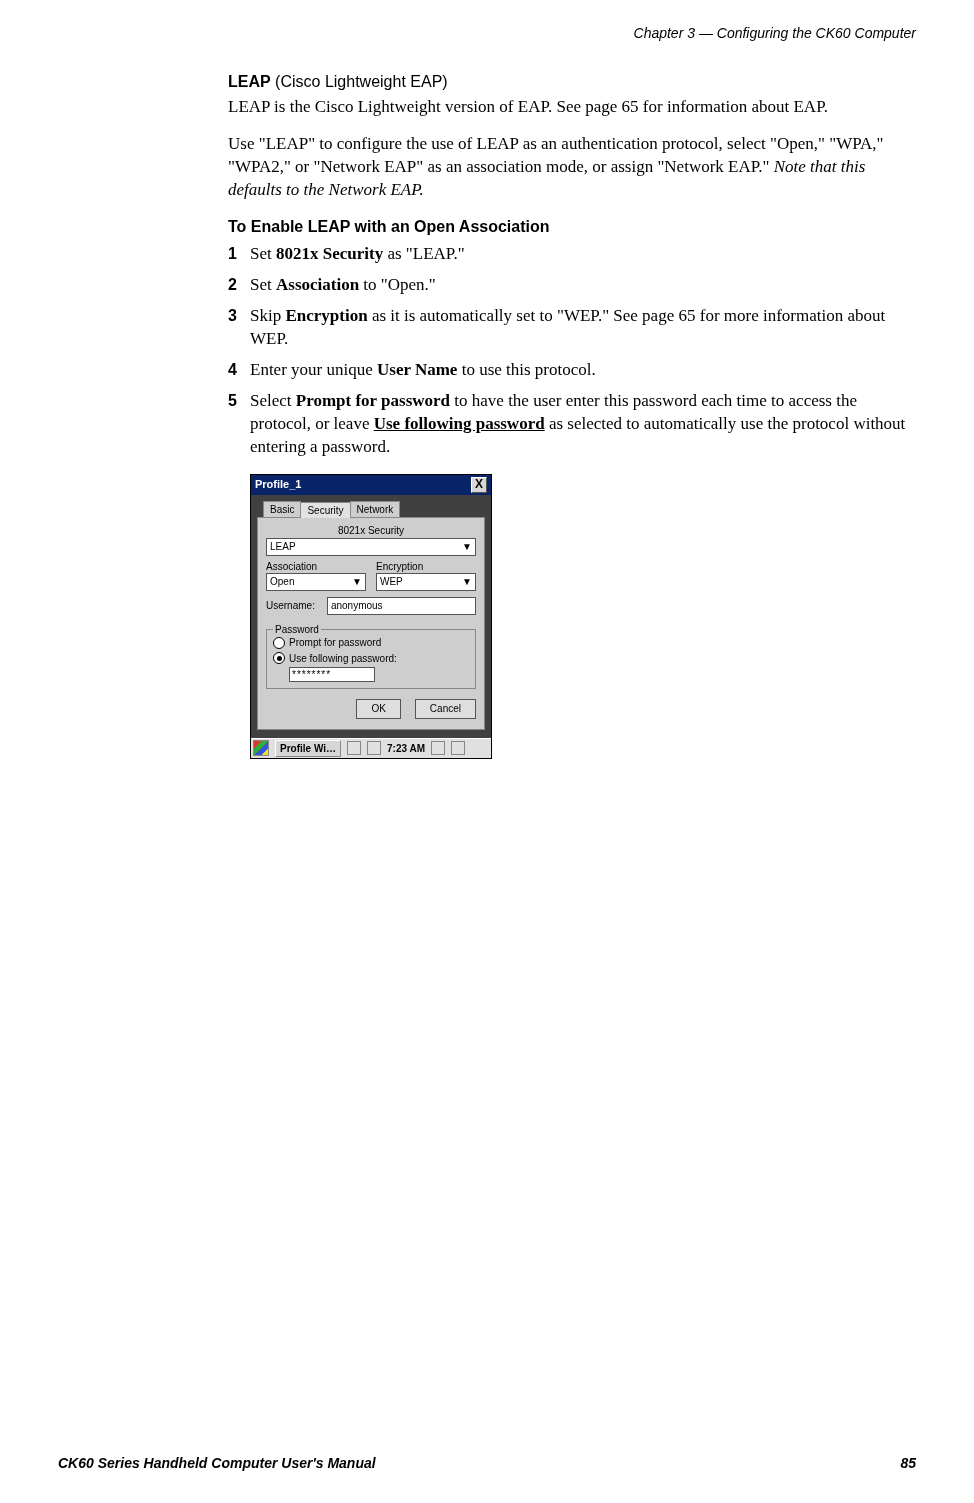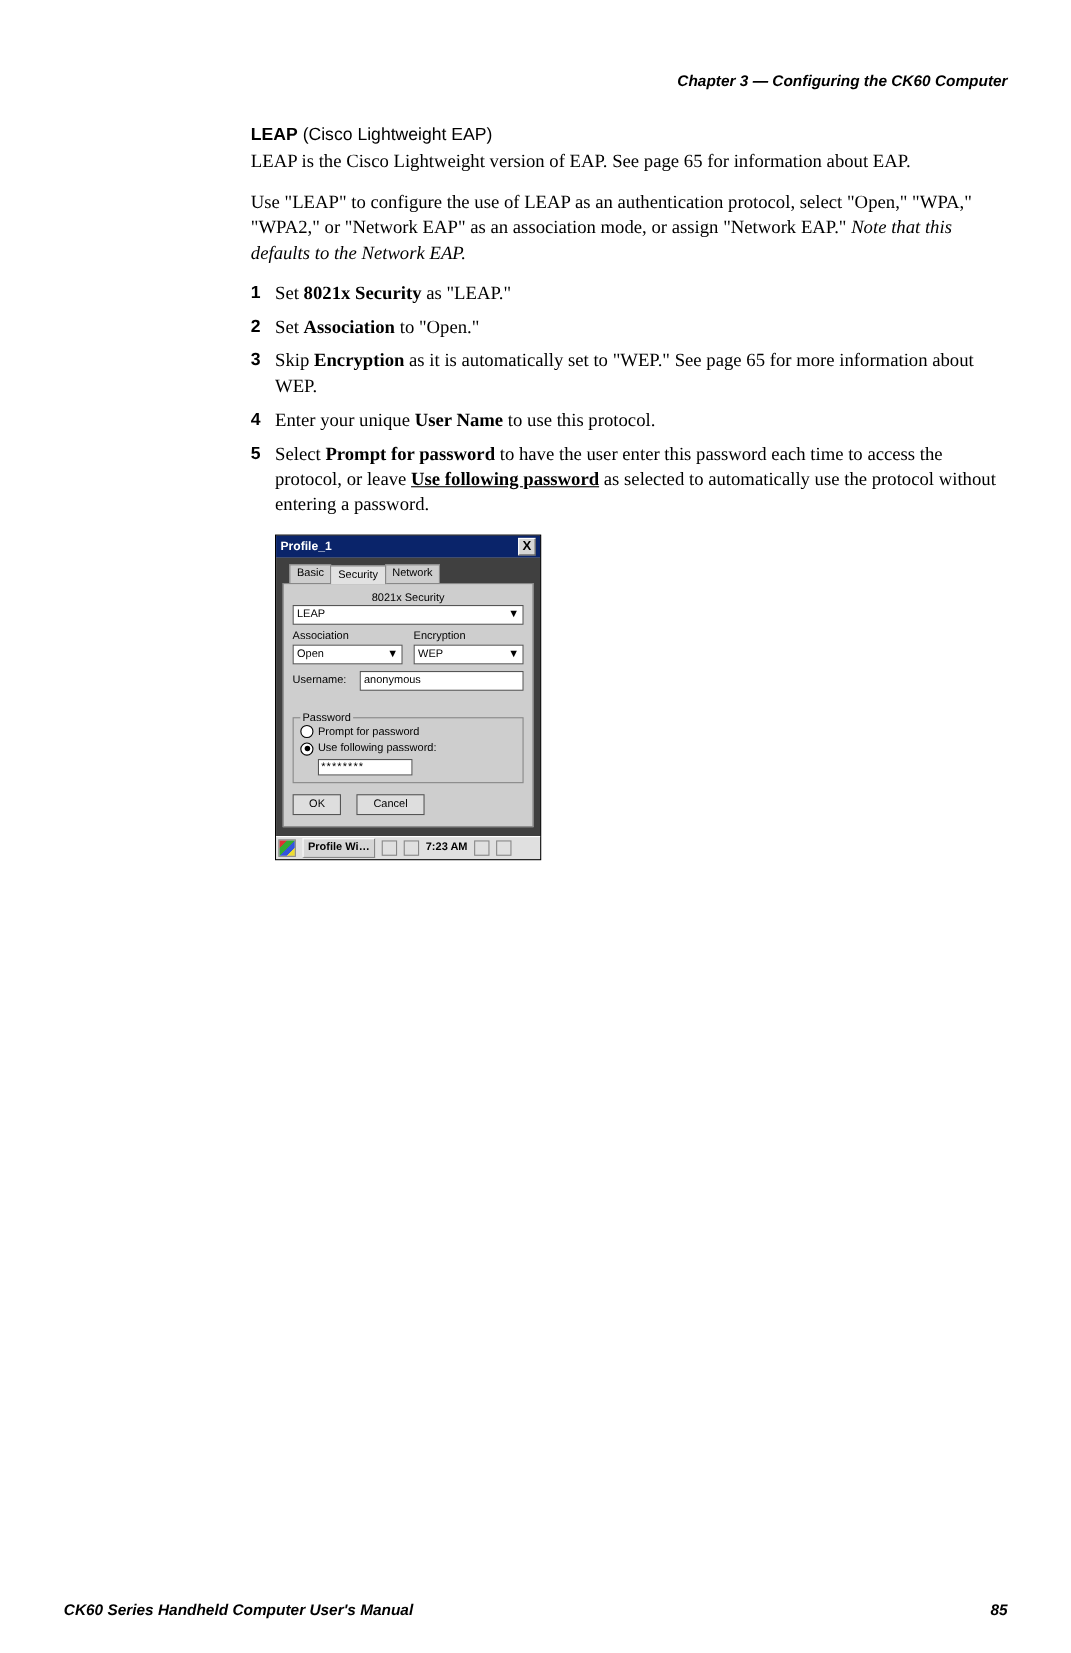--- a/index.html
+++ b/index.html
@@ -15,24 +15,23 @@
     width: 974px;
     height: 1503px;
     box-sizing: border-box;
     padding: 24px 58px 40px 58px;
     position: relative;
   }
   .header {
     text-align: right;
     font-family: Verdana, Arial, sans-serif;
     font-style: italic;
-    font-weight: bold;
+    font-weight: normal;
     font-size: 14px;
     margin-bottom: 28px;
-    margin-top: 40px;
   }
   .content {
     margin-left: 170px;
   }
   .section-title {
     font-family: Verdana, Arial, sans-serif;
     font-weight: bold;
     font-size: 16px;
     margin: 0;
   }
@@ -177,21 +176,21 @@
   }
   .urow {
     display: flex;
     align-items: center;
     margin-top: 6px;
     gap: 12px;
   }
   .urow .texti { flex: 1; }
   .groupbox {
     border: 1px solid #888;
-    margin-top: 24px;
+    margin-top: 14px;
     padding: 4px 6px 6px 6px;
     position: relative;
   }
   .groupbox .legend {
     position: absolute;
     top: -7px;
     left: 6px;
     background: #cecece;
     padding: 0 2px;
     font-size: 10px;
@@ -226,21 +225,21 @@
     padding: 0 2px;
     font-size: 10px;
     margin-left: 16px;
     width: 80px;
     height: 13px;
     line-height: 13px;
     letter-spacing: 1px;
   }
   .btnrow {
     display: flex;
-    justify-content: flex-start;
+    justify-content: flex-end;
     gap: 14px;
     margin-top: 10px;
   }
   .btn {
     border: 1px solid #555;
     background: #dedede;
     padding: 2px 14px;
     font-size: 10px;
   }
   .taskbar {
@@ -275,20 +274,21 @@
   <div class="header">Chapter 3 —  Configuring the CK60 Computer</div>
 
   <div class="content">
     <p class="para" style="margin-bottom:0;">
       <span class="section-title">LEAP</span><span class="section-sub"> (Cisco Lightweight EAP)</span>
     </p>
     <p class="para">LEAP is the Cisco Lightweight version of EAP. See page 65 for information about EAP.</p>
     <p class="para">
       <span>Use "LEAP" to configure the use of LEAP as an authentication protocol, select "Open," "WPA," "WPA2," or "Network EAP" as an association mode, or assign "Network EAP." </span><span class="italic">Note that this defaults to the Network EAP.</span>
     </p>
+    <p class="bold-run" style="margin:6px 0 6px 0;">To Enable LEAP with an Open Association</p>
 
     <ol class="numlist">
       <li>
         <span class="num">1</span>
         <span class="litext"><span>Set </span><span class="bold-serif">8021x Security</span><span> as "LEAP."</span></span>
       </li>
       <li>
         <span class="num">2</span>
         <span class="litext"><span>Set </span><span class="bold-serif">Association</span><span> to "Open."</span></span>
       </li>

